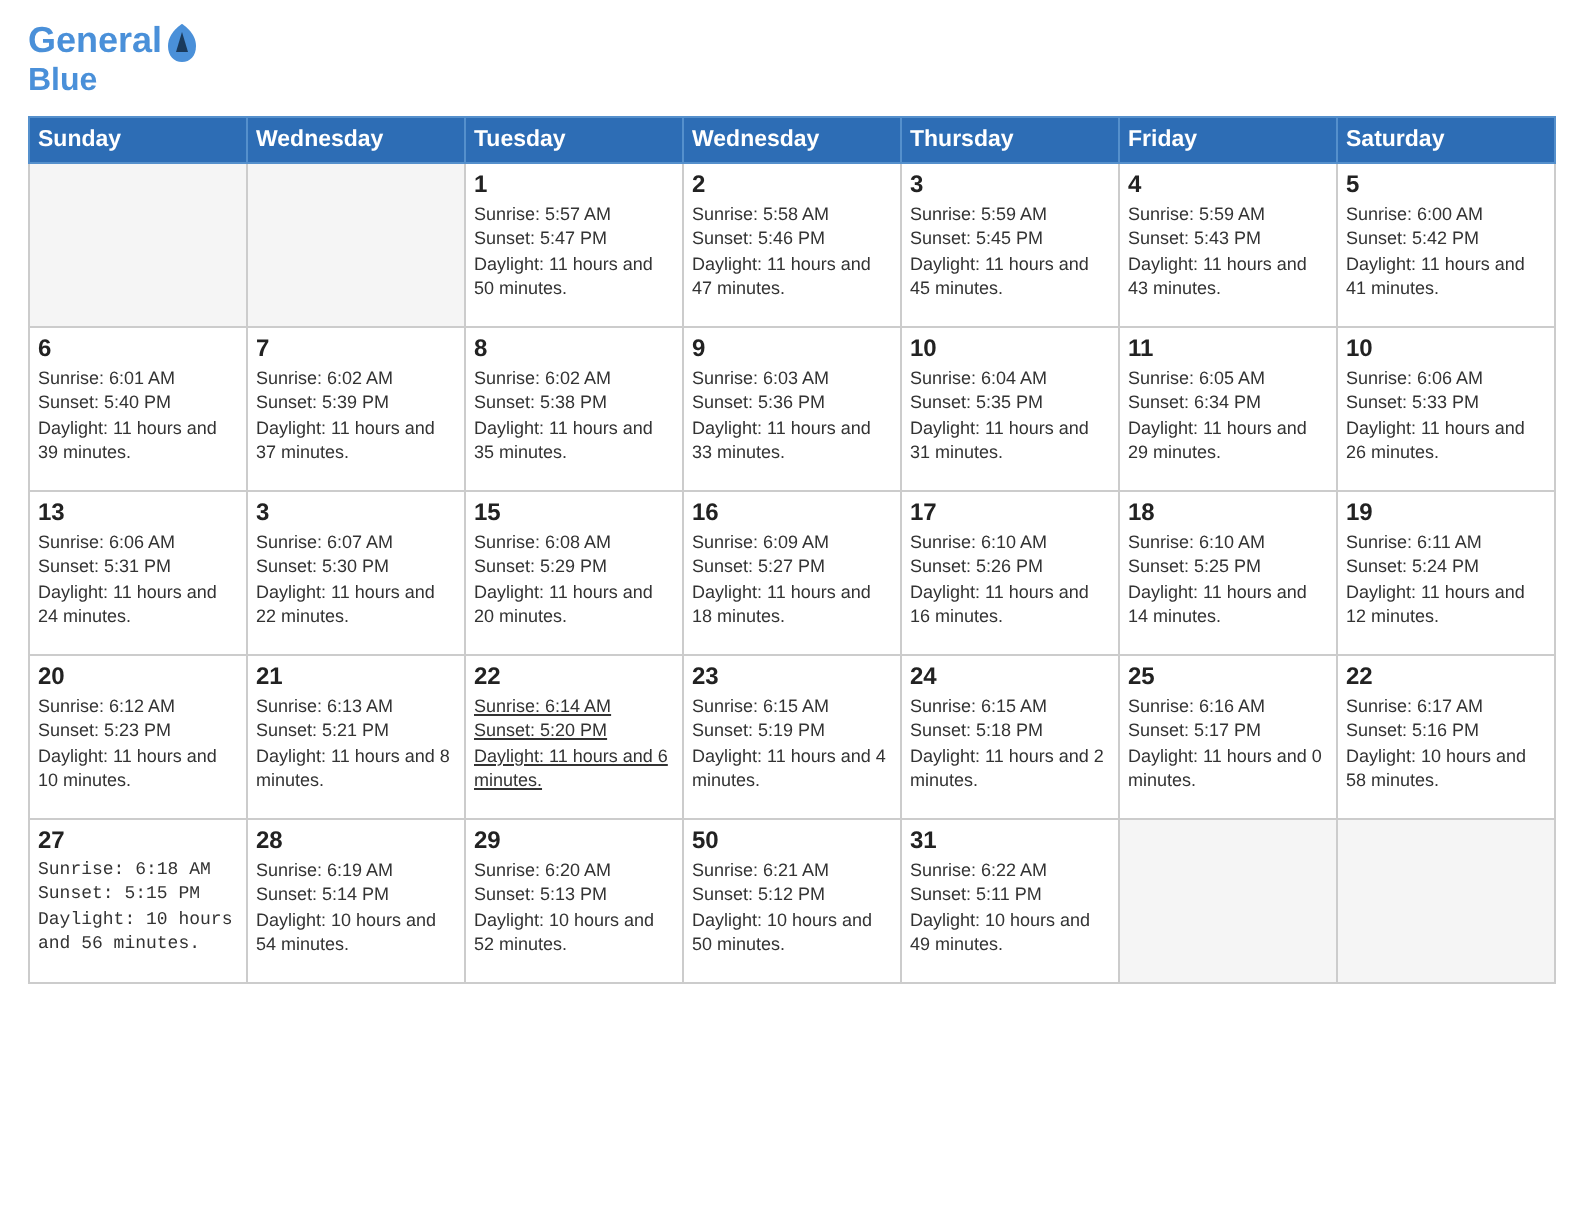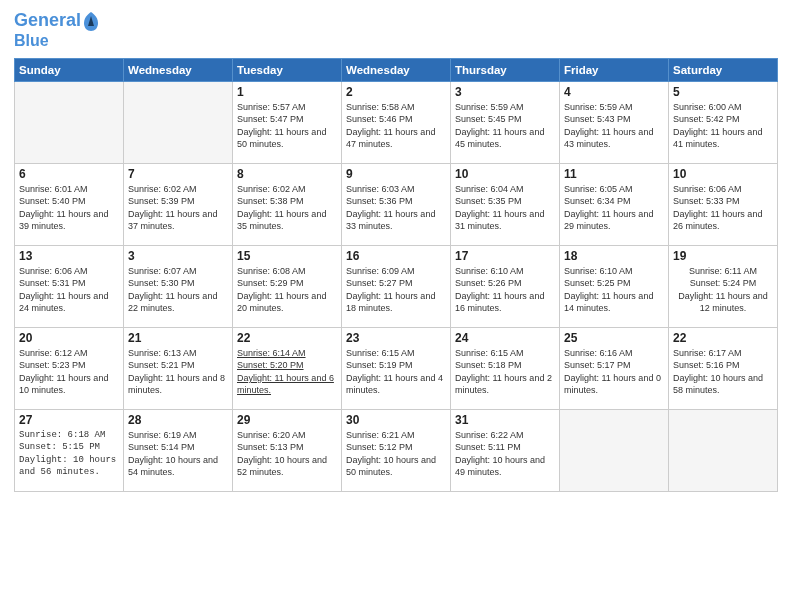--- a/index.html
+++ b/index.html
@@ -238,21 +238,21 @@
 Daylight: 11 hours and 16 minutes.</div>
           </td>
           <td>
             <span class="day-num">18</span>
             <div class="day-info" style="white-space: pre-line;">Sunrise: 6:10 AM
 Sunset: 5:25 PM
 Daylight: 11 hours and 14 minutes.</div>
           </td>
           <td>
             <span class="day-num">19</span>
-            <div class="day-info" style="white-space: pre-line; text-align: center;">Sunrise: 6:11 AM
+            <div class="day-info" style="white-space: pre-line;">Sunrise: 6:11 AM
 Sunset: 5:24 PM
 Daylight: 11 hours and 12 minutes.</div>
           </td>
         </tr>
         <tr>
           <td>
             <span class="day-num">20</span>
             <div class="day-info" style="white-space: pre-line;">Sunrise: 6:12 AM
 Sunset: 5:23 PM
 Daylight: 11 hours and 10 minutes.</div>
@@ -307,21 +307,21 @@
 Sunset: 5:14 PM
 Daylight: 10 hours and 54 minutes.</div>
           </td>
           <td>
             <span class="day-num">29</span>
             <div class="day-info" style="white-space: pre-line;">Sunrise: 6:20 AM
 Sunset: 5:13 PM
 Daylight: 10 hours and 52 minutes.</div>
           </td>
           <td>
-            <span class="day-num">30</span>
+            <span class="day-num">50</span>
             <div class="day-info" style="white-space: pre-line;">Sunrise: 6:21 AM
 Sunset: 5:12 PM
 Daylight: 10 hours and 50 minutes.</div>
           </td>
           <td>
             <span class="day-num">31</span>
             <div class="day-info" style="white-space: pre-line;">Sunrise: 6:22 AM
 Sunset: 5:11 PM
 Daylight: 10 hours and 49 minutes.</div>
           </td>

